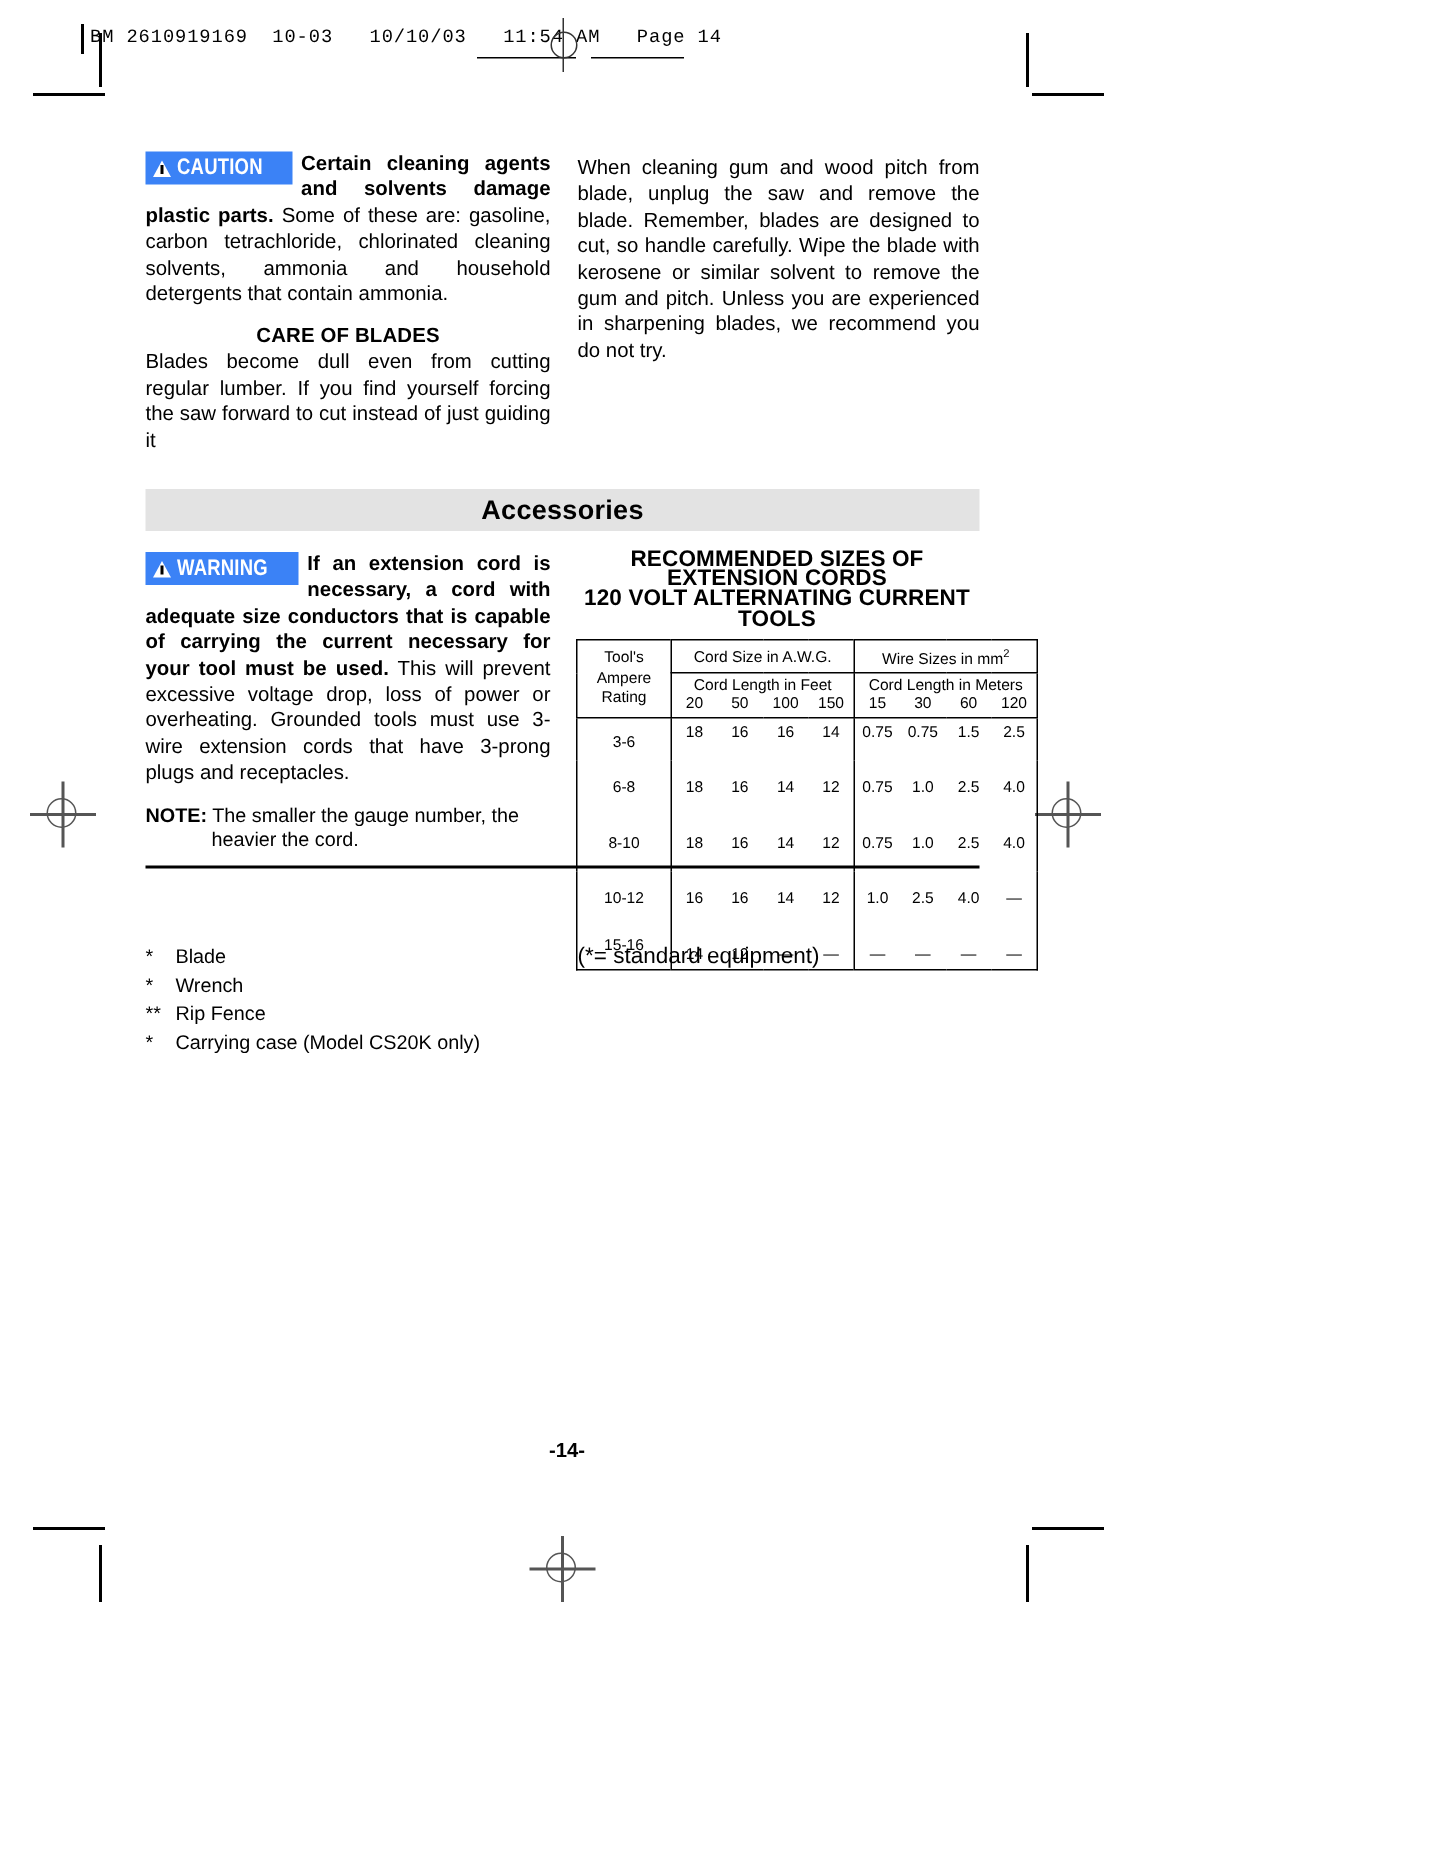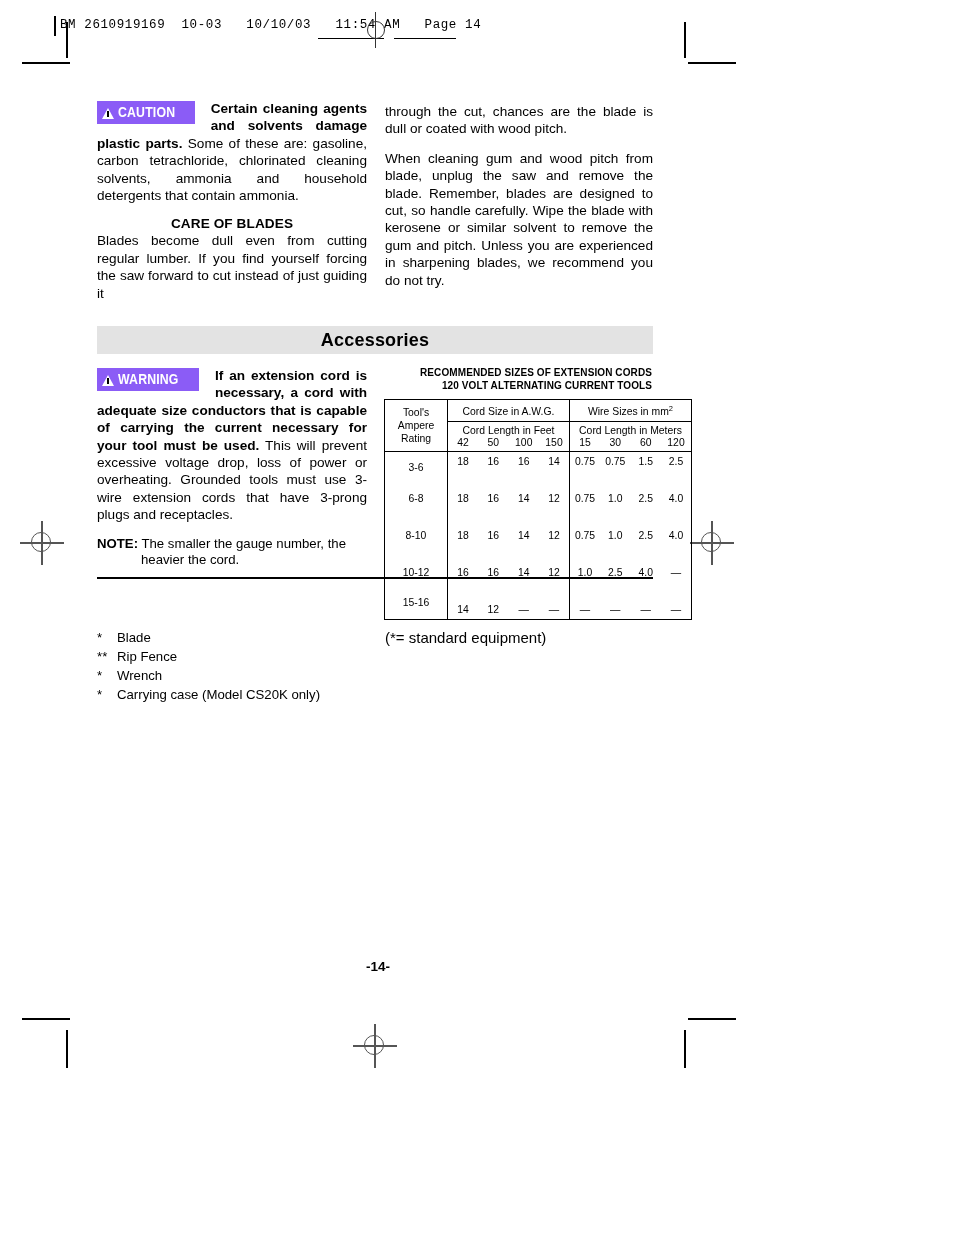--- a/index.html
+++ b/index.html
@@ -82,25 +82,25 @@
     margin: 0 0 12px 0;
     font-size: 13.6px;
     line-height: 17.4px;
     text-align: justify;
     text-justify: inter-word;
   }
   p.body.last { margin-bottom: 0; }
 
   .badge {
     display: inline-block;
-    background: #8b5cf6;
+    background: #3b82f6;
     color: #fff;
     padding: 2px 7px 2px 5px;
     vertical-align: middle;
-    margin-right: 16px;
+    margin-right: 6px;
     float: left;
     margin-top: 1px;
   }
   .badge .tri {
     display: inline-block;
     width: 0; height: 0;
     border-left: 6px solid transparent;
     border-right: 6px solid transparent;
     border-bottom: 11px solid #fff;
     position: relative;
@@ -167,22 +167,22 @@
     letter-spacing: 0.2px;
   }
 
   
   .cord-wrap {
     position: absolute;
     left: 384px; top: 366px;
     width: 268px;
   }
   .cord-title {
-    text-align: right;
-    font-size: 10px;
+    text-align: center;
+    font-size: 15px;
     font-weight: bold;
     line-height: 13.2px;
     margin-bottom: 7px;
     letter-spacing: 0.1px;
   }
   table.cord {
     border-collapse: collapse;
     width: 308px;
     border: 1.6px solid #000;
     table-layout: fixed;
@@ -328,21 +328,20 @@
     </span>
     <span class="badge-lead">Certain cleaning agents and solvents damage plastic parts.</span><span> Some of these are: gasoline, carbon tetrachloride, chlorinated cleaning solvents, ammonia and household detergents that contain ammonia.</span>
   </div>
 
   <h3 class="section-head">CARE OF BLADES</h3>
   <p class="body last">Blades become dull even from cutting regular lumber. If you find yourself forcing the saw forward to cut instead of just guiding it</p>
 
 </div>
 
 <div class="col-right">
-  <p class="body">through the cut, chances are the blade is dull or coated with wood pitch.</p>
   <p class="body last">When cleaning gum and wood pitch from blade, unplug the saw and remove the blade. Remember, blades are designed to cut, so handle carefully. Wipe the blade with kerosene or similar solvent to remove the gum and pitch. Unless you are experienced in sharpening blades, we recommend you do not try.</p>
 </div>
 
 <div class="acc-banner">
   <span>Accessories</span>
 </div>
 
 <div style="position:absolute; left:97px; top:367px; width:270px;">
   <div class="badge-para">
     <span class="badge">
@@ -372,21 +371,21 @@
         <td class="grp-label vdiv" colspan="4">Cord Size in A.W.G.</td>
         <td class="grp-label" colspan="4">
           <span>Wire Sizes in mm</span><sup>2</sup>
         </td>
       </tr>
       <tr>
         <td class="sub-label vdiv" colspan="4">Cord Length in Feet</td>
         <td class="sub-label" colspan="4">Cord Length in Meters</td>
       </tr>
       <tr>
-        <td class="len-num hdiv-bottom">42</td>
+        <td class="len-num hdiv-bottom">20</td>
         <td class="len-num hdiv-bottom">50</td>
         <td class="len-num hdiv-bottom">100</td>
         <td class="len-num hdiv-bottom vdiv">150</td>
         <td class="len-num hdiv-bottom">15</td>
         <td class="len-num hdiv-bottom">30</td>
         <td class="len-num hdiv-bottom">60</td>
         <td class="len-num hdiv-bottom">120</td>
       </tr>
 
       <tr class="first-data">
@@ -448,24 +447,24 @@
   </table>
 </div>
 
 <div class="divider"></div>
 
 <div class="acc-list">
   <div class="row">
     <span class="mark">*</span><span>Blade</span>
   </div>
   <div class="row">
+    <span class="mark">*</span><span>Wrench</span>
+  </div>
+  <div class="row">
     <span class="mark">**</span><span>Rip Fence</span>
-  </div>
-  <div class="row">
-    <span class="mark">*</span><span>Wrench</span>
   </div>
   <div class="row">
     <span class="mark">*</span><span>Carrying case (Model CS20K only)</span>
   </div>
 </div>
 
 <div class="acc-legend">
   <div class="row">(*= standard equipment)</div>
 </div>
 

